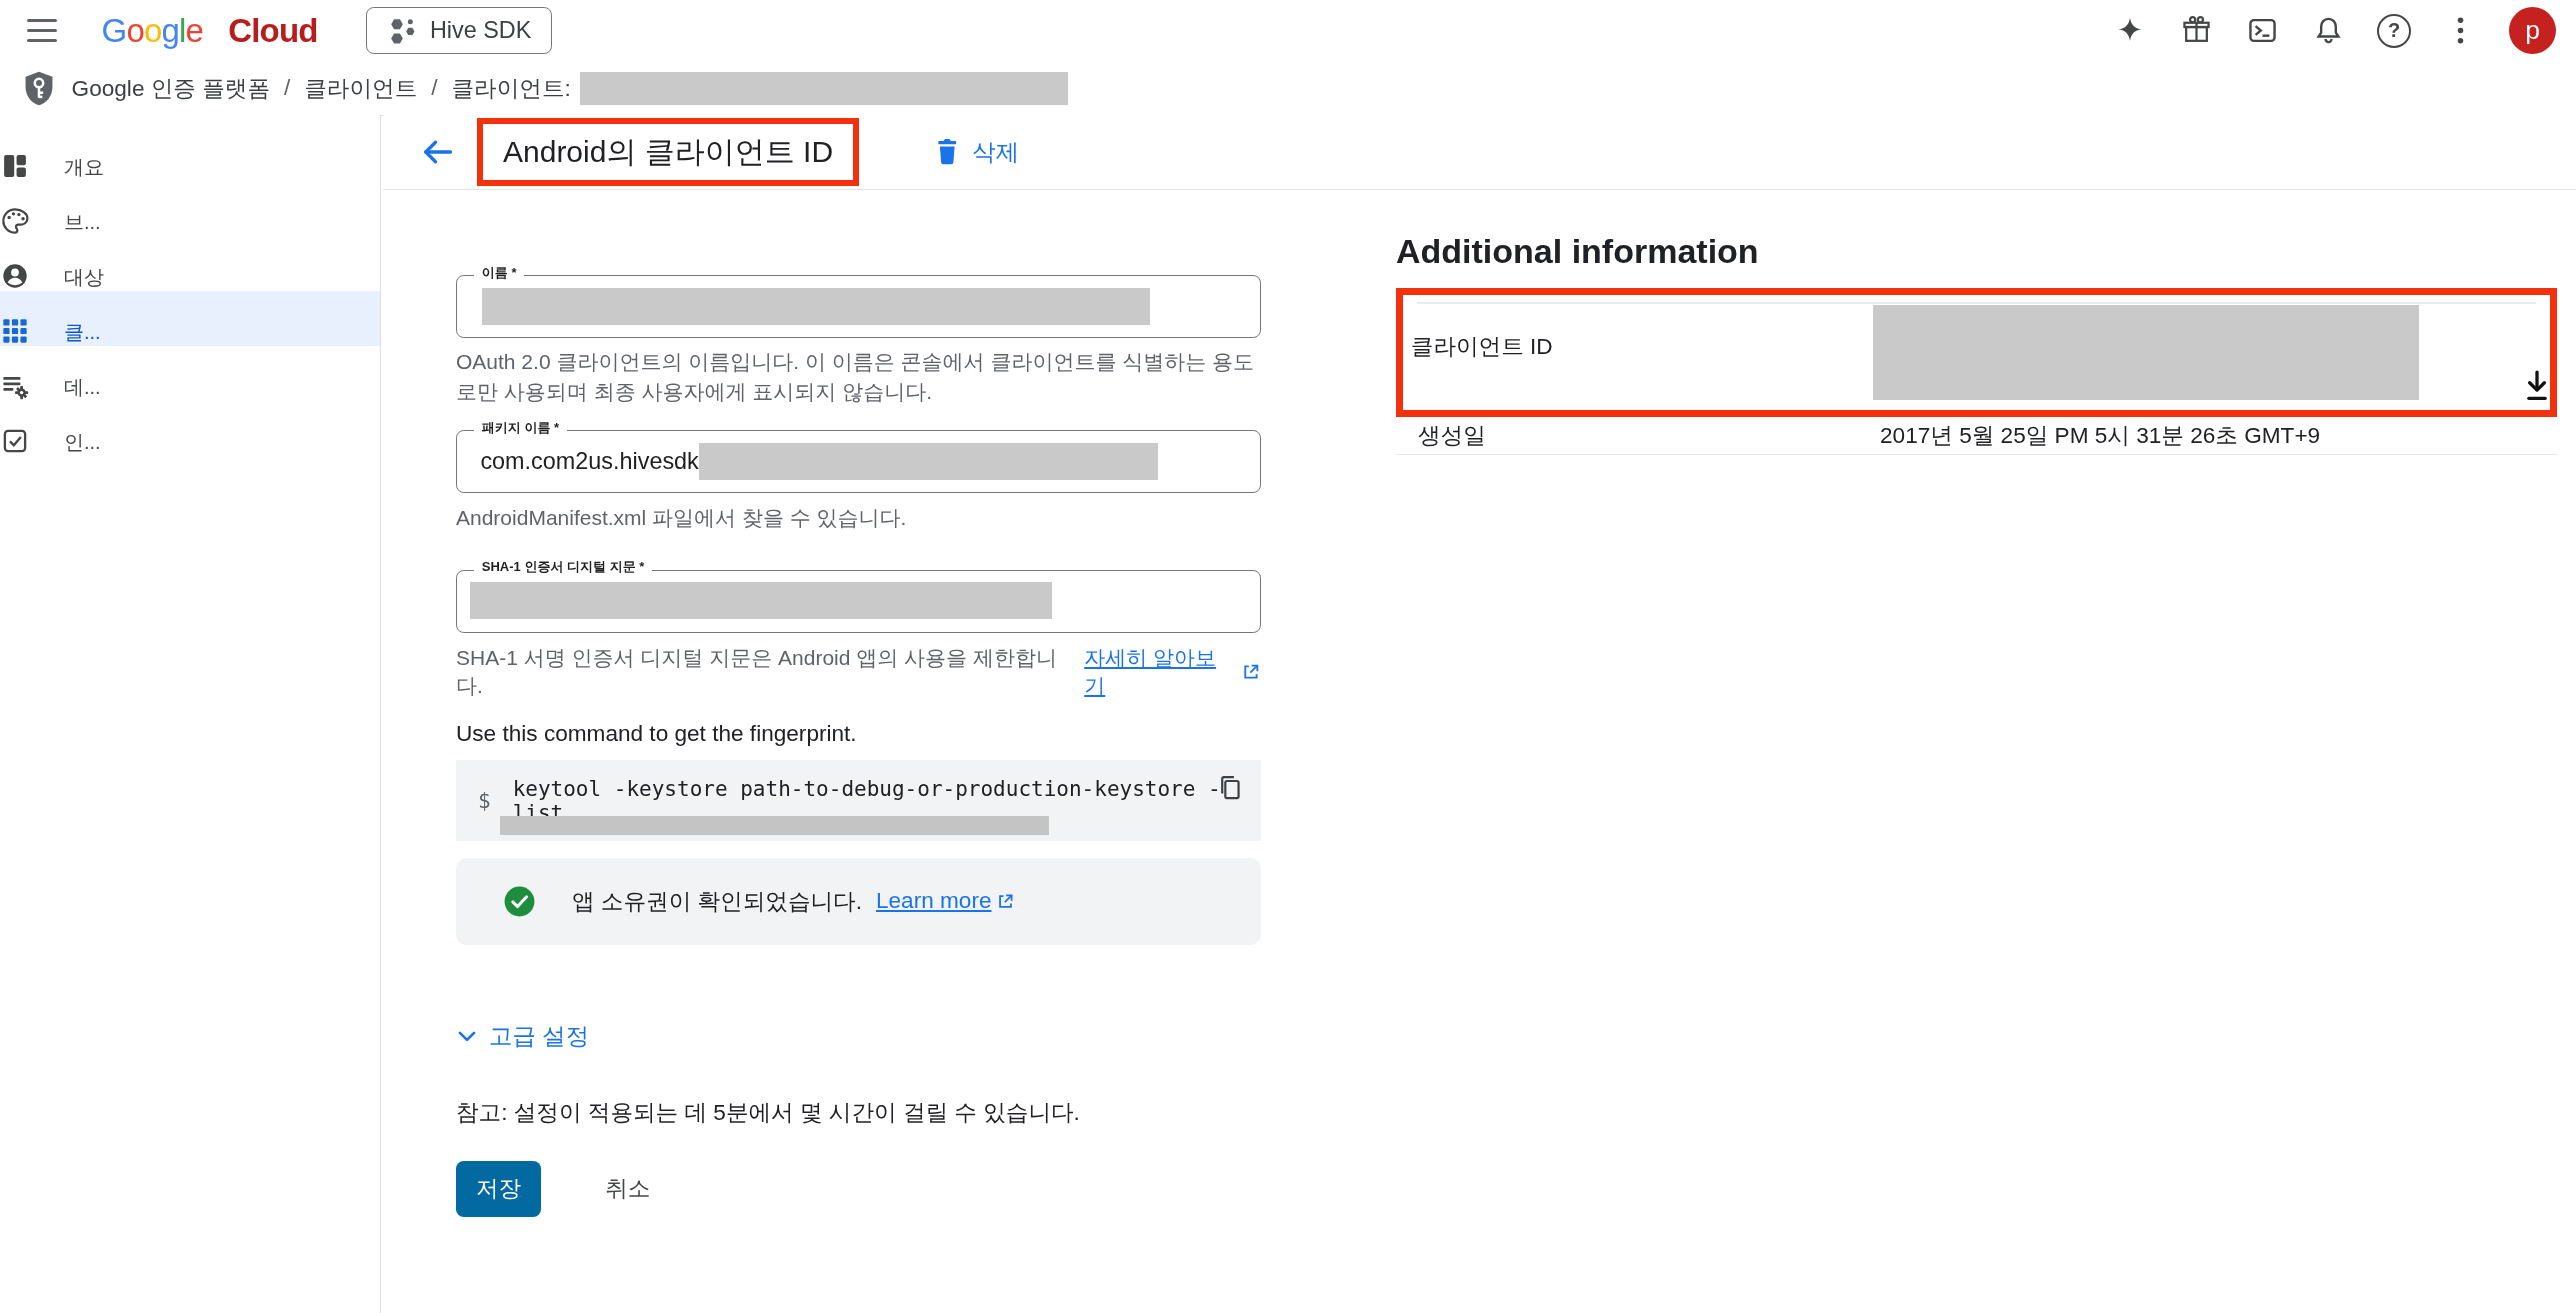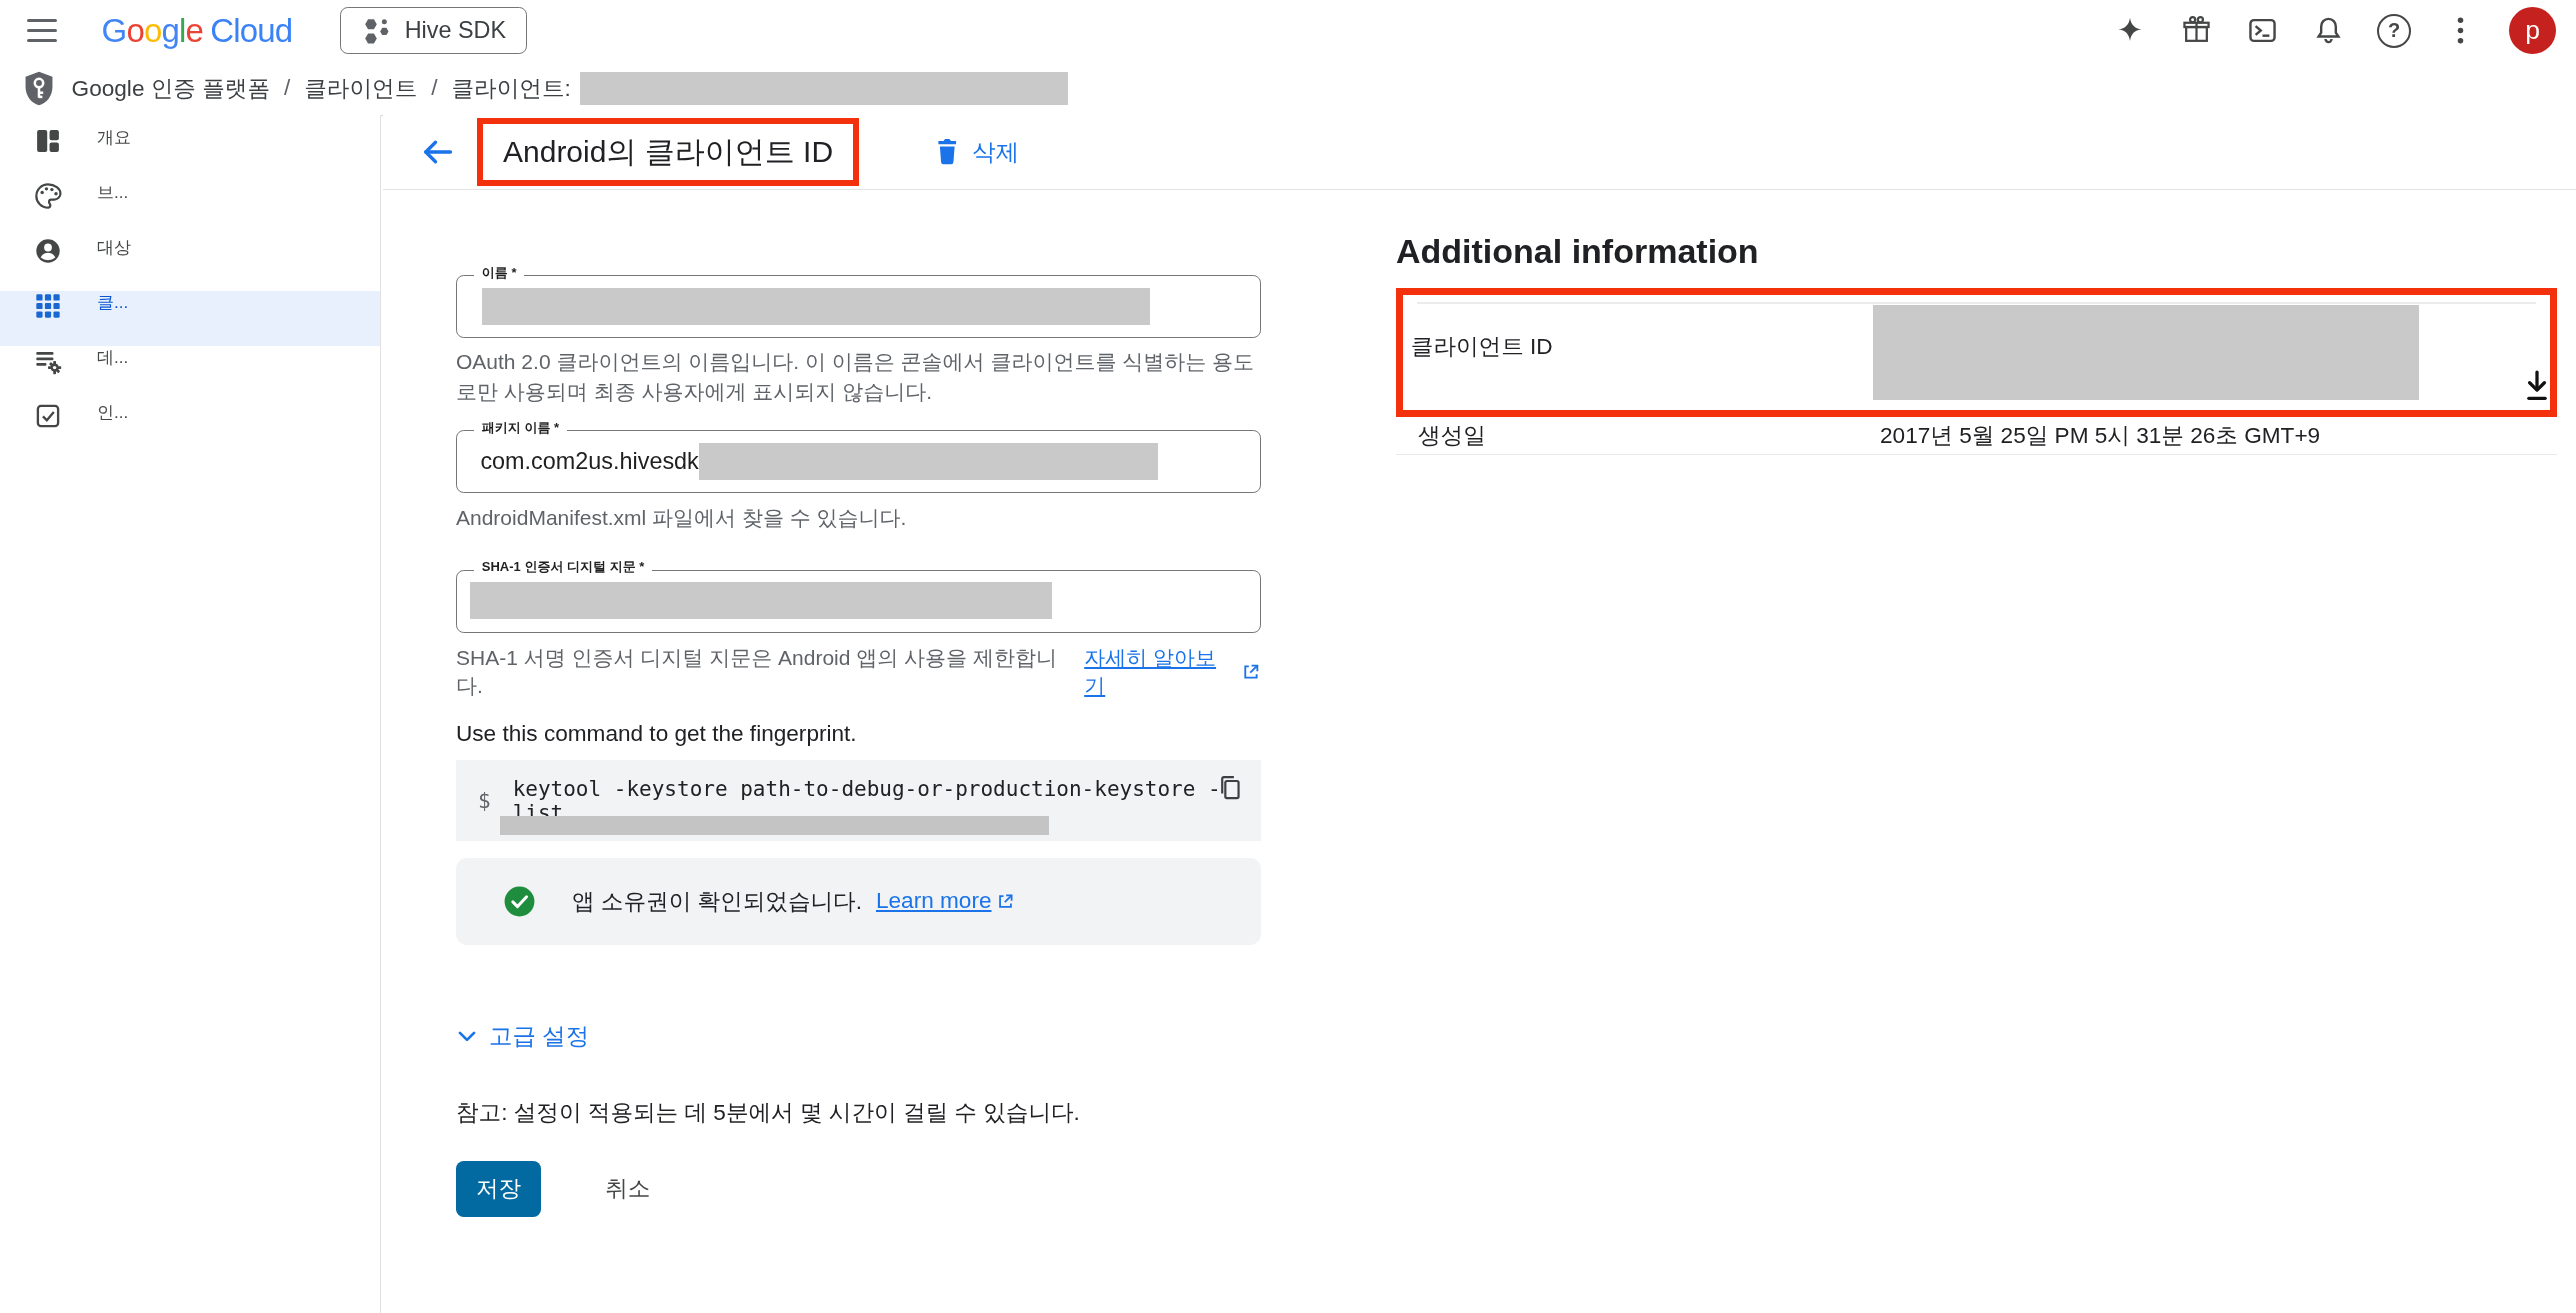--- a/index.html
+++ b/index.html
@@ -6,21 +6,21 @@
   .page{position:relative;width:2576px;height:1314px;background:#fff;overflow:hidden;
         font-family:"Liberation Sans",sans-serif;color:#202124;}
   
   .topbar{position:absolute;left:0;top:0;width:2576px;height:61px;background:#fff;
           border-bottom:1.6px solid #eceef0;display:flex;align-items:center;}
   .hamburger{margin-left:26.5px;width:31px;height:23.4px;display:flex;flex-direction:column;
              justify-content:space-between;cursor:pointer;}
   .hamburger span{display:block;width:30px;height:3.5px;background:#5f6368;border-radius:1.6px;}
   .logo{margin-left:44px;font-size:33px;font-weight:500;letter-spacing:-0.8px;display:flex;align-items:baseline;}
   .l-blue{color:#4285F4}.l-red{color:#EA4335}.l-yellow{color:#FBBC05}.l-green{color:#34A853}
-  .logo .cloud{color:#3b82f6;margin-left:7px;font-weight:400;}
+  .logo .cloud{color:#b91c1c;margin-left:25px;font-weight:700;}
   .project-btn{margin-left:48px;height:45px;display:flex;align-items:center;gap:13.3px;
                border:1.6px solid #747775;border-radius:7.8px;padding:0 20px;background:#fff;}
   .project-btn .plabel{font-size:23.4px;color:#3c4043;}
   .search{position:absolute;left:756px;top:6.2px;width:1101px;height:47px;border:1.6px solid #82878b;
           border-radius:7.8px;display:flex;overflow:hidden;background:#eff1f2;}
   .search-input{flex:1;display:flex;align-items:center;padding-left:20px;font-size:22.6px;color:#5f6368;}
   .search-btn{width:114px;background:#fff;border-left:1.6px solid #82878b;display:flex;
               align-items:center;justify-content:center;gap:7.8px;color:#1a73e8;font-size:22.6px;font-weight:500;}
   .top-icons{position:absolute;right:20px;top:0;height:61px;display:flex;align-items:center;gap:32px;}
   .icon-btn{width:34px;height:34px;display:flex;align-items:center;justify-content:center;}
@@ -31,22 +31,22 @@
   
   .crumbbar{position:absolute;left:0;top:61px;width:2576px;height:55px;background:#fff;
             border-bottom:1.6px solid #d8d8d8;display:flex;align-items:center;padding-left:22px;
             box-sizing:border-box;font-size:22.6px;color:#3c4043;}
   .crumb-sep{color:#5f6368;margin:0 14px;}
   .crumb-shield{margin-right:15.6px;display:flex;align-items:center;}
   .crumb-redact{width:488px;height:33px;background:#c9c9c9;margin-left:9.4px;}
   
   .sidebar{position:absolute;left:0;top:115px;width:381px;bottom:0;background:#fff;
            border-right:1.6px solid #e0e0e0;box-sizing:border-box;padding-top:11px;}
-  .nav-item{height:55px;display:flex;align-items:flex-start;padding-left:33px;gap:34px;
-            font-size:17px;color:#444746;cursor:pointer;}
+  .nav-item{height:55px;display:flex;align-items:flex-end;gap:34px;
+            font-size:20px;color:#444746;cursor:pointer;}
   .nav-item .nicon{width:30px;height:30px;display:flex;align-items:center;justify-content:center;}
   .nav-item.selected{background:#e8f0fe;color:#0b57d0;font-weight:500;}
   
   .main-header{position:absolute;left:383px;top:115px;right:0;height:75px;display:flex;
                align-items:center;border-bottom:1.6px solid #e3e3e3;box-sizing:border-box;background:#fff;}
   .back-btn{margin-left:36px;display:flex;align-items:center;}
   .title-annot{margin-left:22px;border:6.2px solid #f3310d;padding:7.8px 20px;background:#fff;}
   .page-title{font-size:30px;color:#202124;white-space:nowrap;}
   .delete-btn{margin-left:75px;display:flex;align-items:center;gap:11.7px;color:#1a73e8;
               font-size:23.4px;font-weight:500;}

